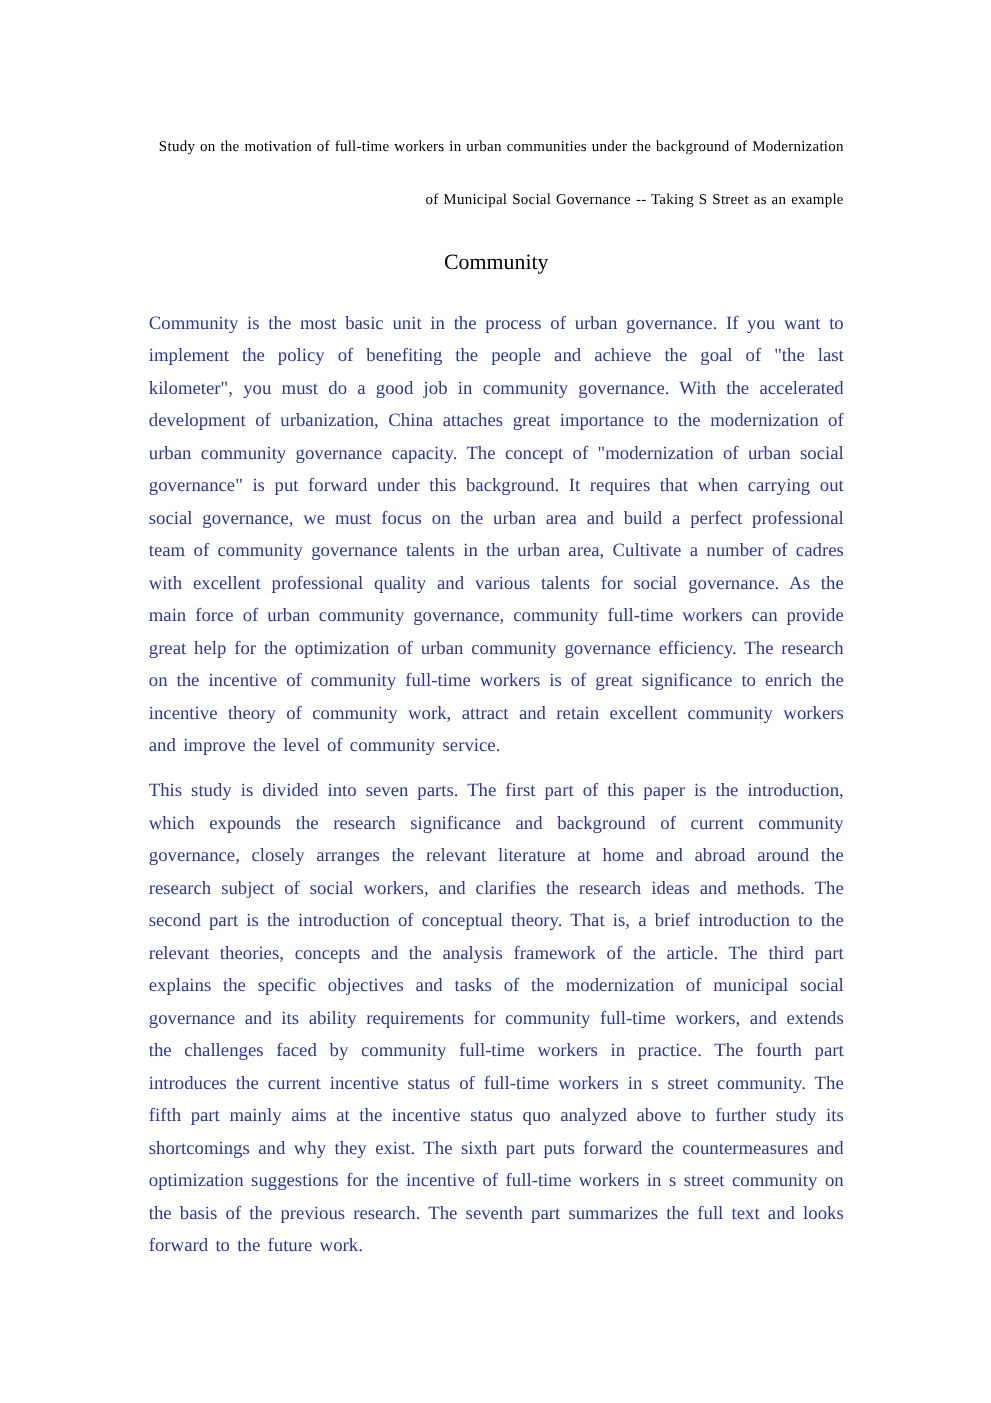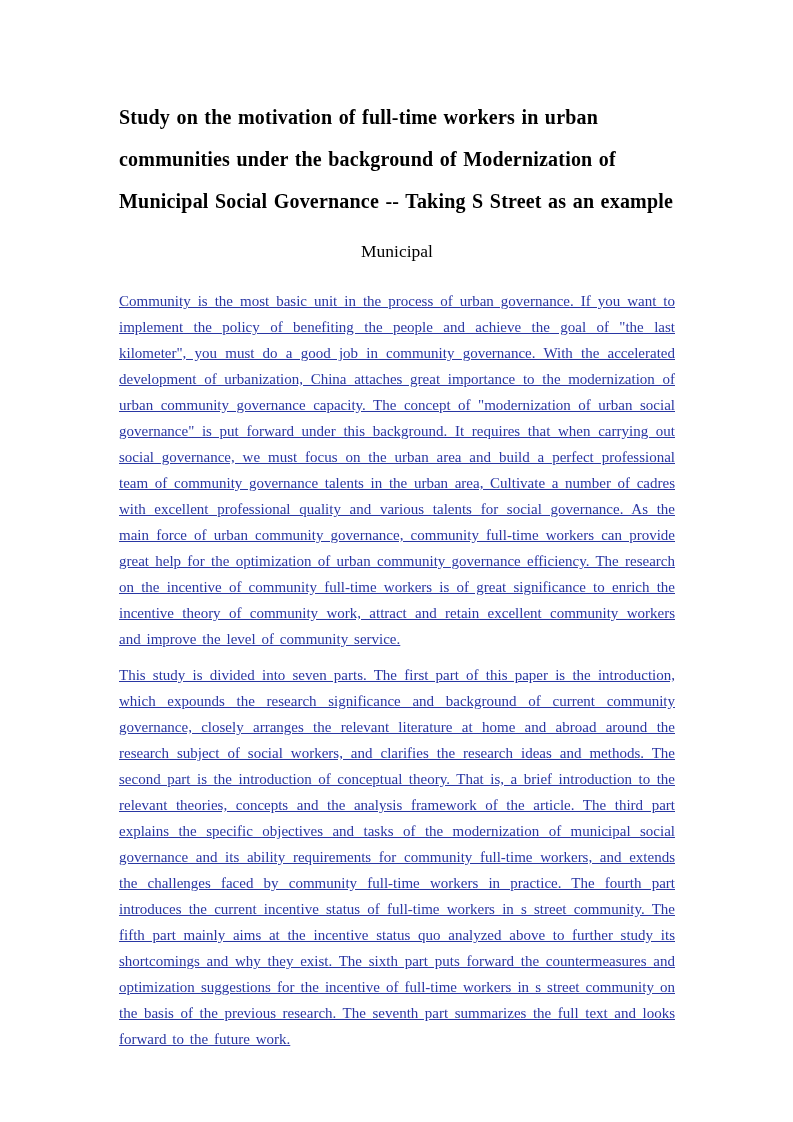--- a/index.html
+++ b/index.html
@@ -15,23 +15,23 @@
   }
   .page {
     box-sizing: border-box;
     width: 793px;
     height: 1122px;
     padding: 96px 118px 40px 119px;
     background: var(--page-bg, #ffffff);
   }
   .doc-title {
     margin: 0 0 14px 0;
-    text-align: left;
-    font-weight: bold;
-    font-size: 20px;
+    text-align: right;
+    font-weight: normal;
+    font-size: 12px;
     line-height: 42px;
     letter-spacing: 0.2px;
     word-spacing: 0.06em;
     color: var(--title-color, #000000);
   }
   .abstract-heading {
     margin: 0 0 22px 0;
     text-align: center;
     font-weight: normal;
     font-size: 17.5px;
@@ -39,30 +39,29 @@
     color: var(--title-color, #000000);
   }
   .body-paragraph {
     margin: 0 0 10px 0;
     text-align: justify;
     text-justify: inter-word;
     font-size: 15px;
     line-height: 26px;
     word-spacing: 0.14em;
     color: var(--body-text-color, #2936a3);
-    text-decoration: underline;
   }
   .body-paragraph:last-child {
     margin-bottom: 16px;
   }
 </style>
 </head>
 <body>
 
 <div class="page">
   <h1 class="doc-title">Study on the motivation of full-time workers in urban communities under the background of Modernization of Municipal Social Governance -- Taking S Street as an example</h1>
 
-  <h2 class="abstract-heading">Municipal</h2>
+  <h2 class="abstract-heading">Community</h2>
 
   <p class="body-paragraph">Community is the most basic unit in the process of urban governance. If you want to implement the policy of benefiting the people and achieve the goal of "the last kilometer", you must do a good job in community governance. With the accelerated development of urbanization, China attaches great importance to the modernization of urban community governance capacity. The concept of "modernization of urban social governance" is put forward under this background. It requires that when carrying out social governance, we must focus on the urban area and build a perfect professional team of community governance talents in the urban area, Cultivate a number of cadres with excellent professional quality and various talents for social governance. As the main force of urban community governance, community full-time workers can provide great help for the optimization of urban community governance efficiency. The research on the incentive of community full-time workers is of great significance to enrich the incentive theory of community work, attract and retain excellent community workers and improve the level of community service.</p>
 
   <p class="body-paragraph">This study is divided into seven parts. The first part of this paper is the introduction, which expounds the research significance and background of current community governance, closely arranges the relevant literature at home and abroad around the research subject of social workers, and clarifies the research ideas and methods. The second part is the introduction of conceptual theory. That is, a brief introduction to the relevant theories, concepts and the analysis framework of the article. The third part explains the specific objectives and tasks of the modernization of municipal social governance and its ability requirements for community full-time workers, and extends the challenges faced by community full-time workers in practice. The fourth part introduces the current incentive status of full-time workers in s street community. The fifth part mainly aims at the incentive status quo analyzed above to further study its shortcomings and why they exist. The sixth part puts forward the countermeasures and optimization suggestions for the incentive of full-time workers in s street community on the basis of the previous research. The seventh part summarizes the full text and looks forward to the future work.</p>
 </div>
 
 </body></html>

